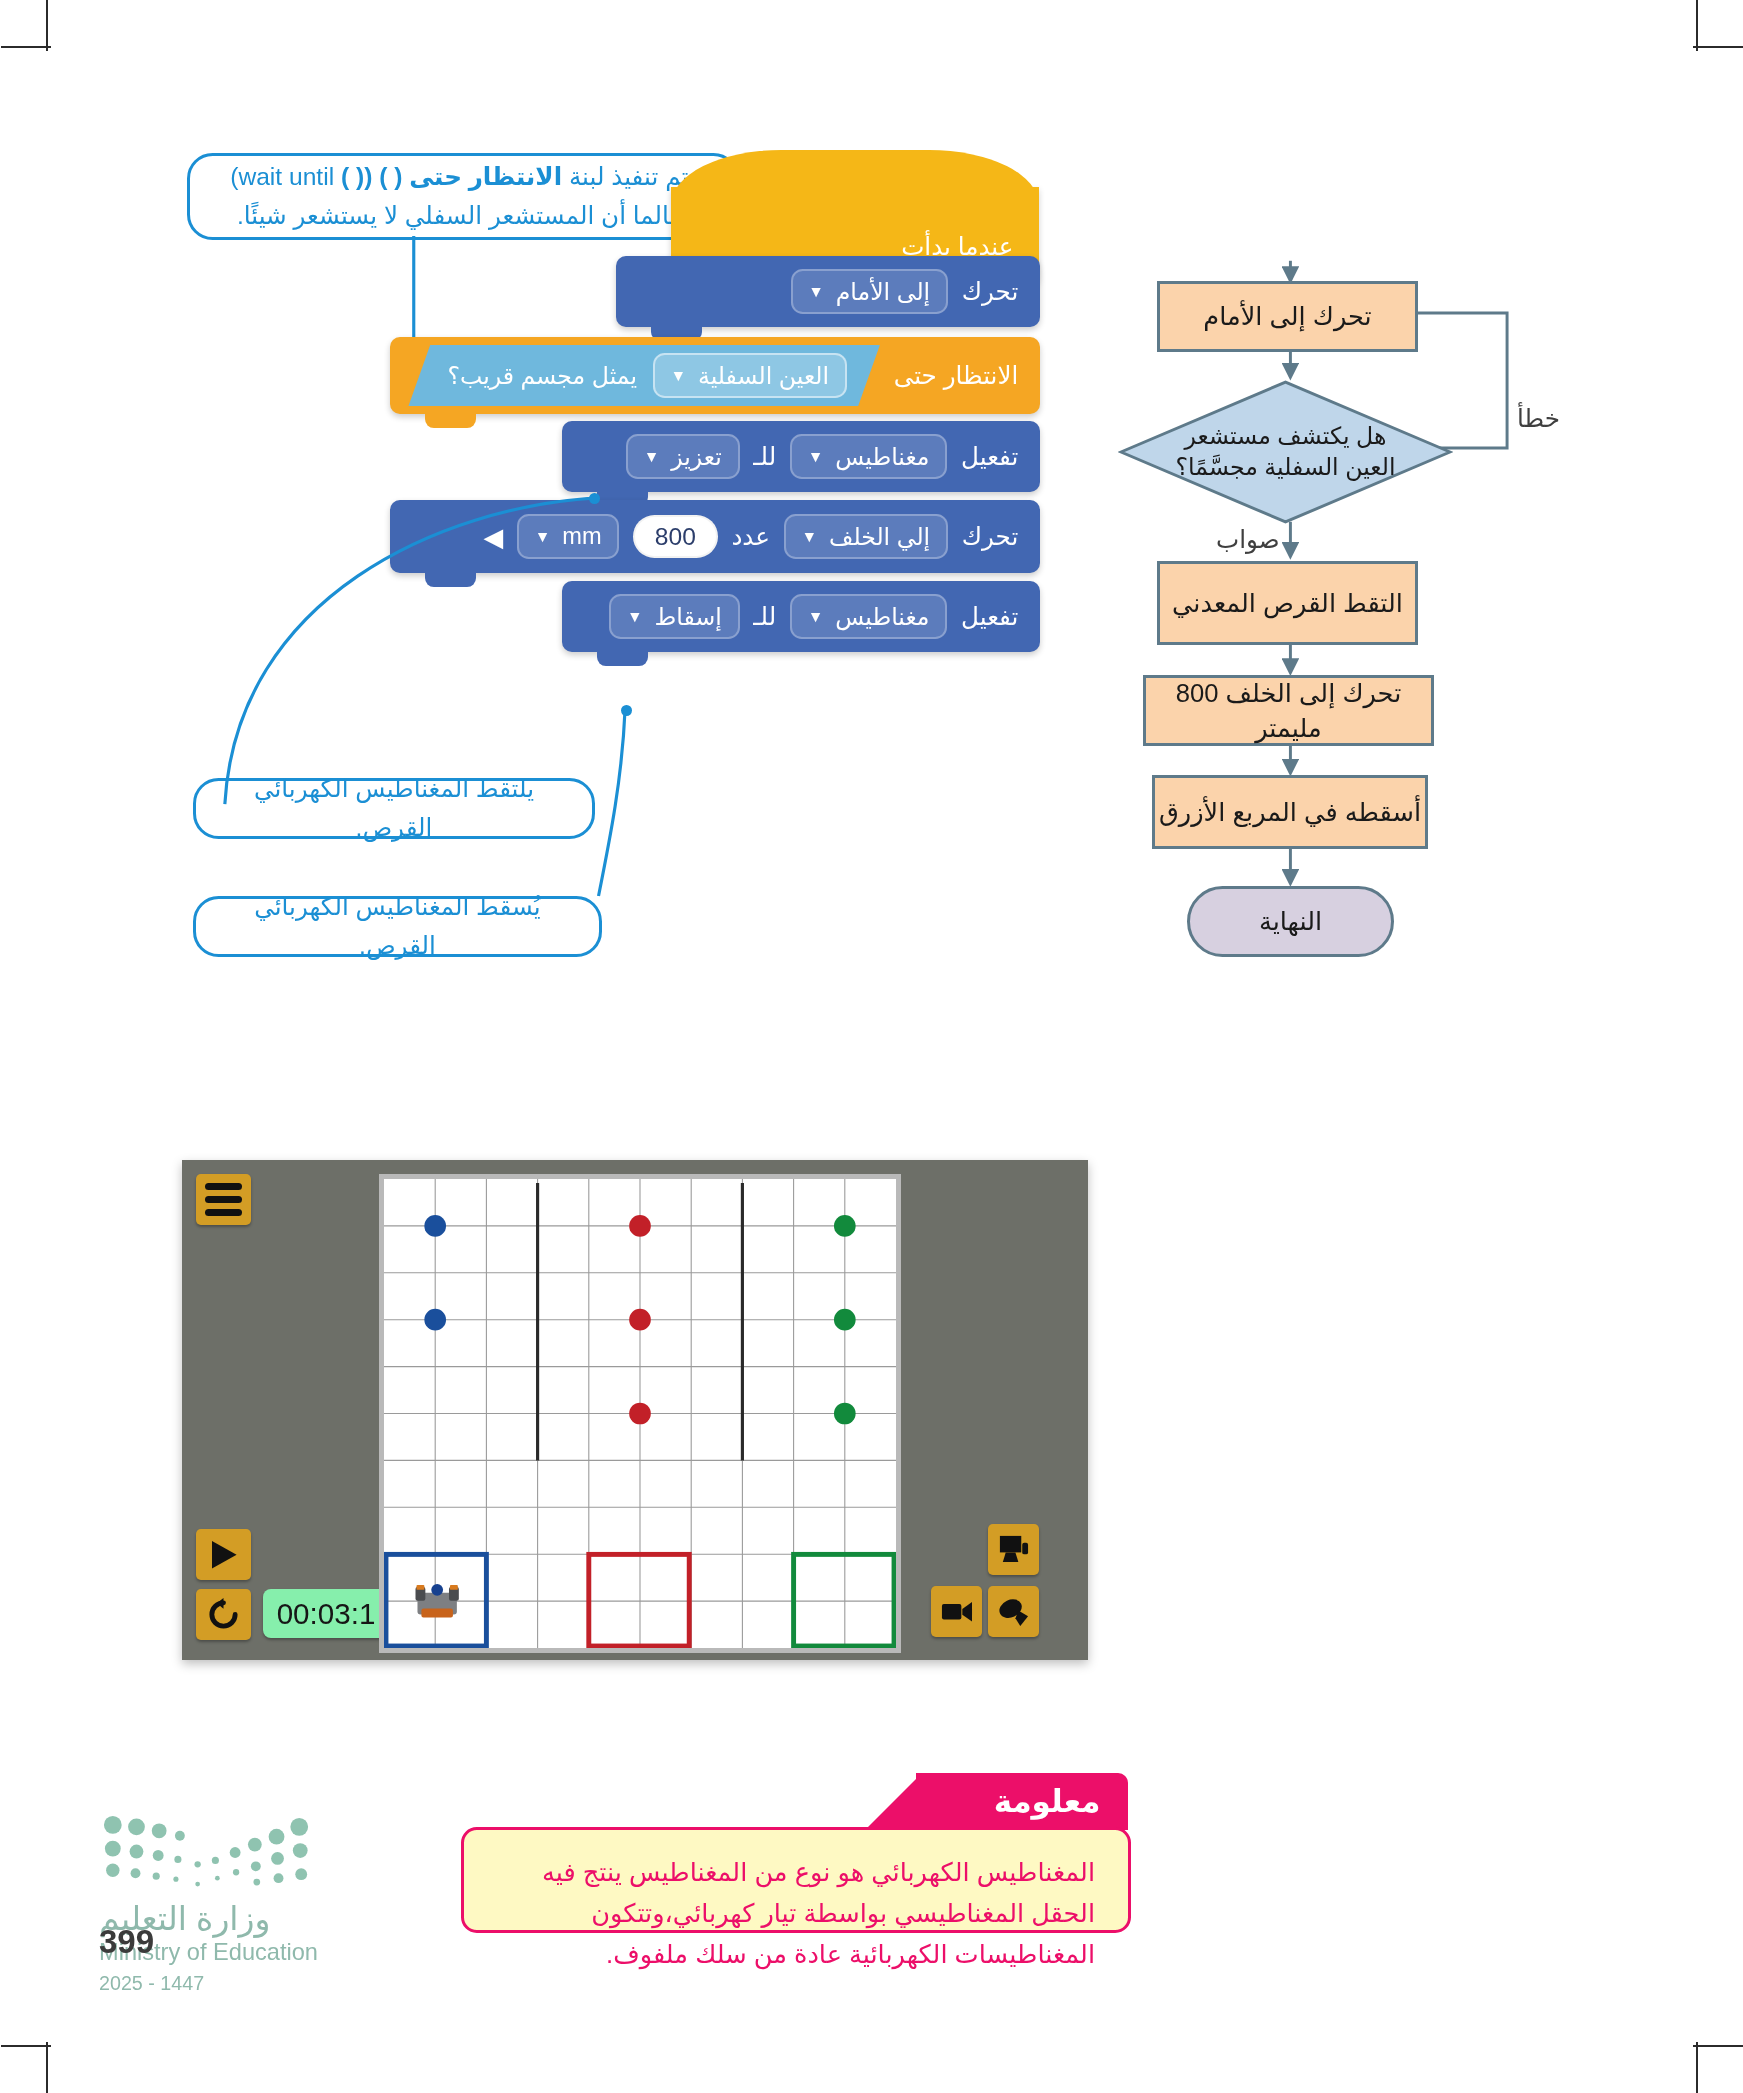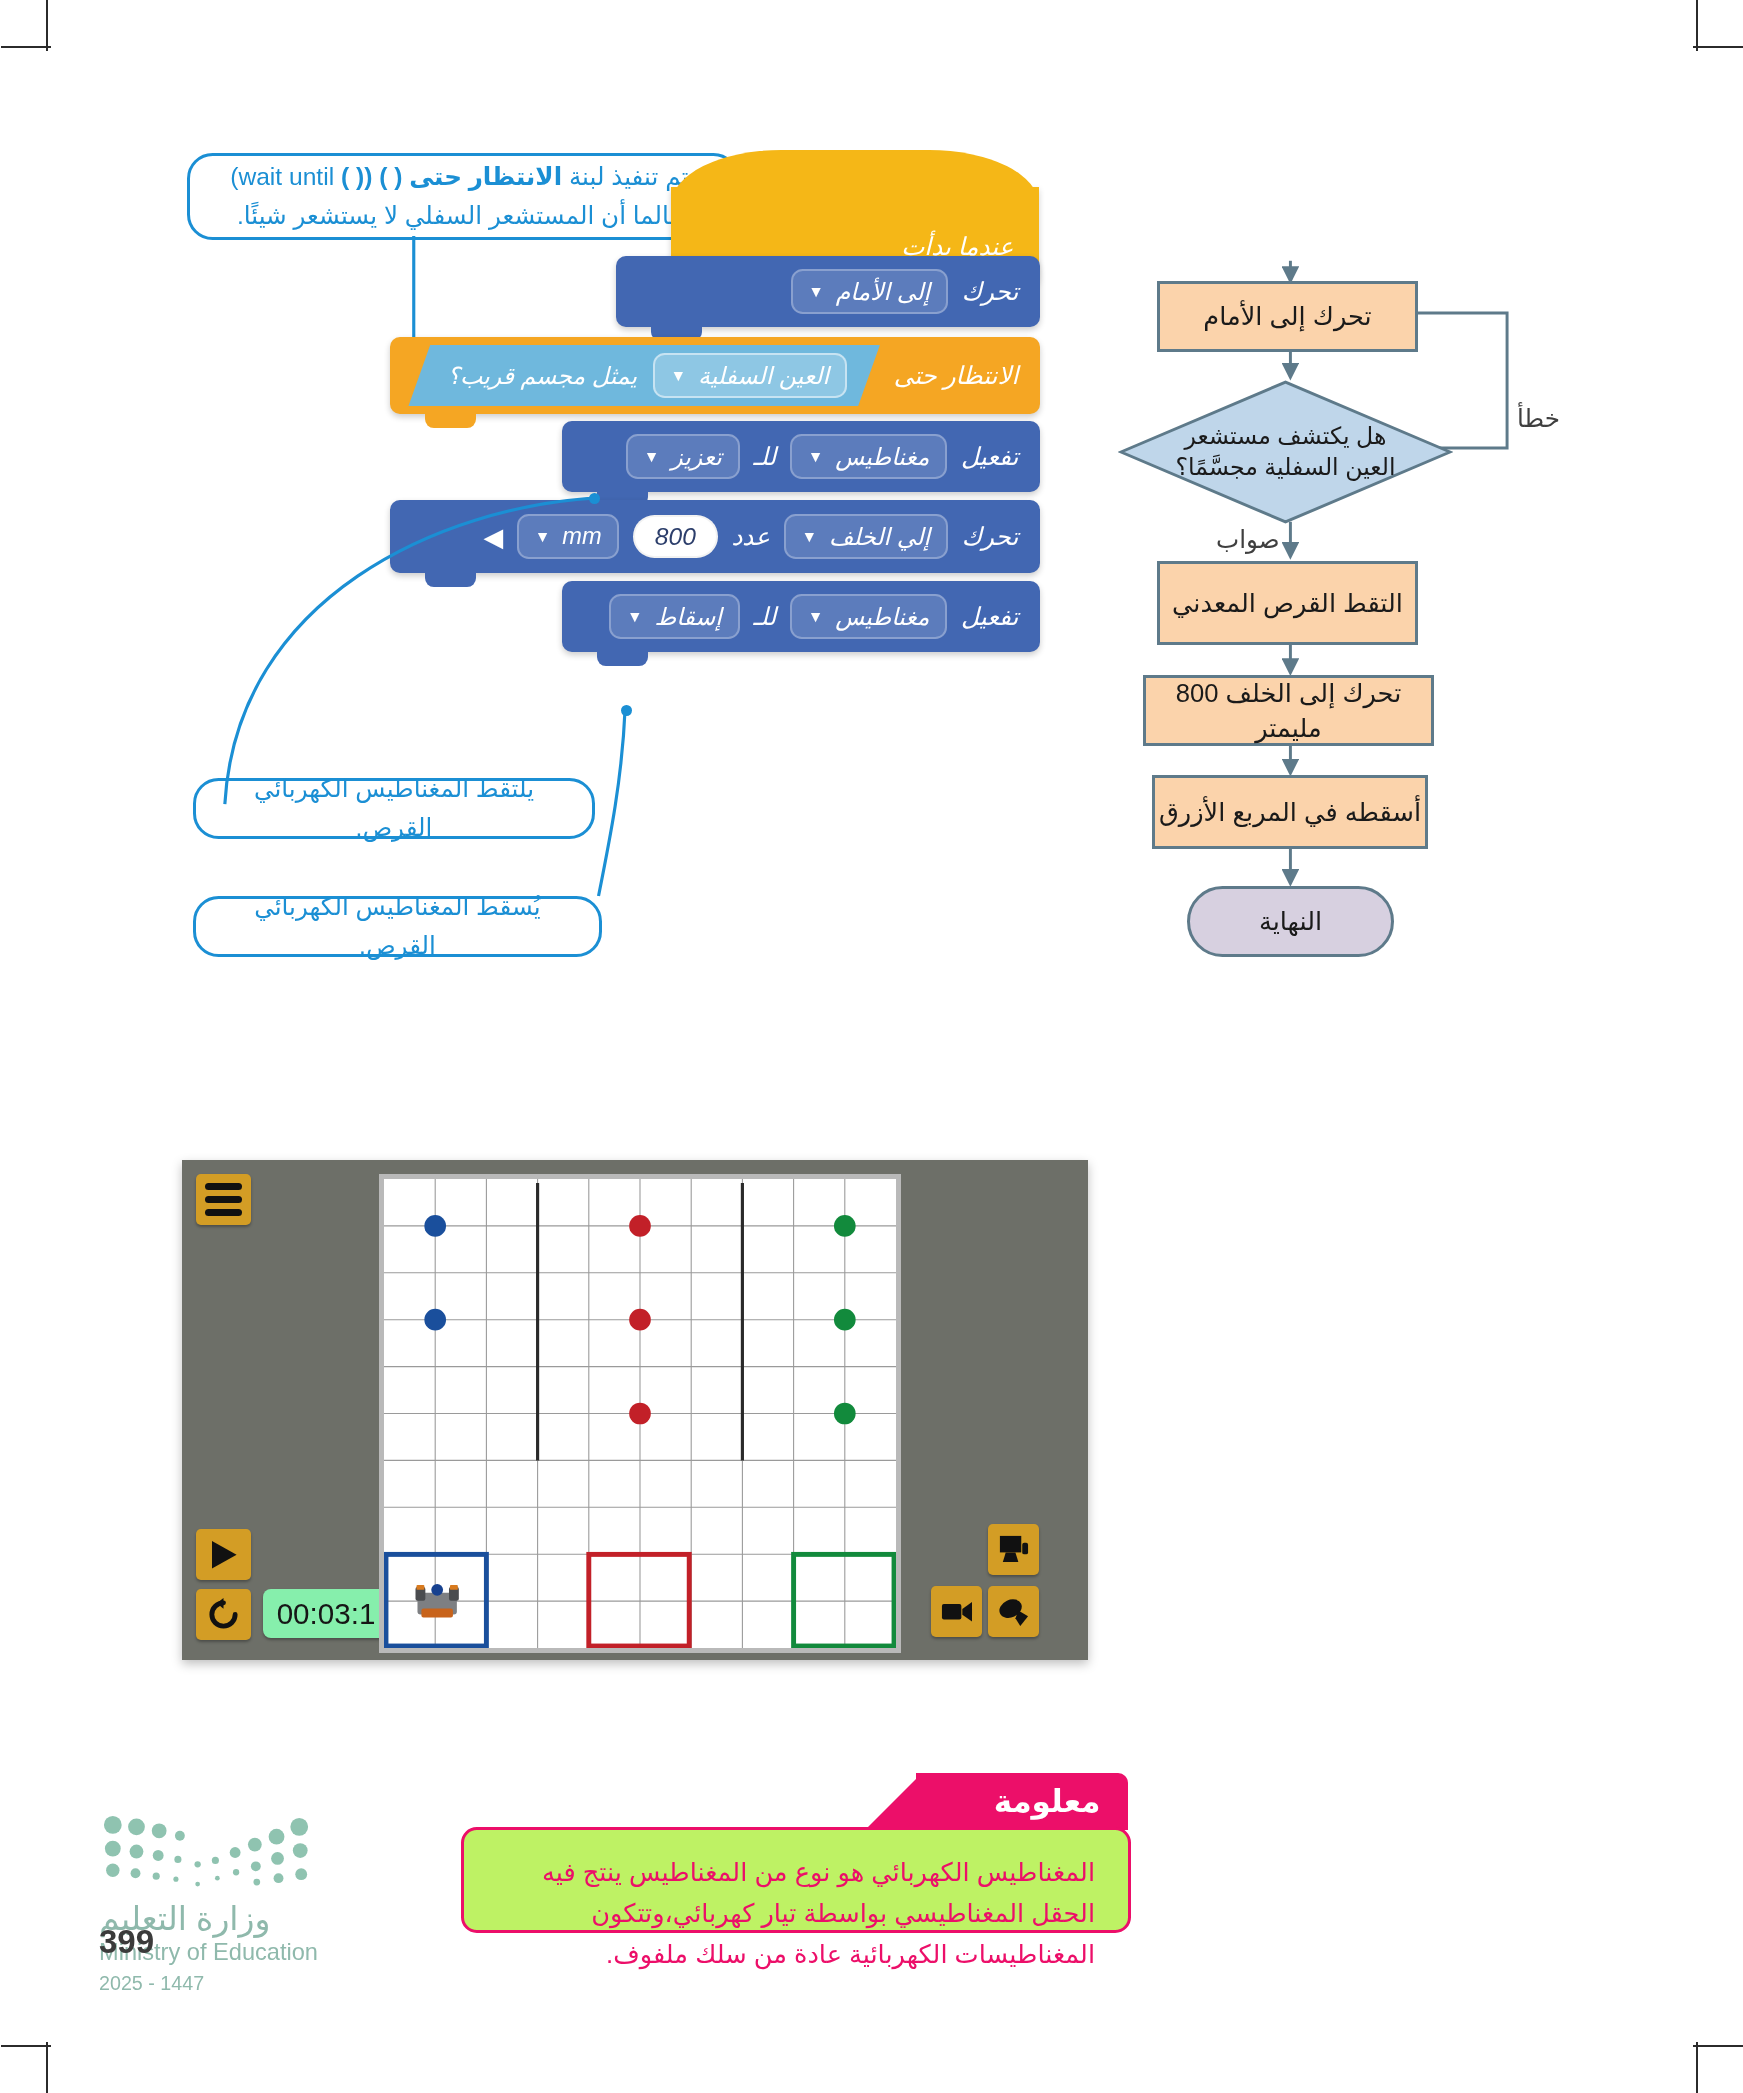--- a/index.html
+++ b/index.html
@@ -32,21 +32,21 @@
     text-align:center;
     padding:9.9px 21.7px;
     line-height:1.55;
     direction:rtl;
   }
   .callout b{font-weight:bold;}
   .leader{position:absolute;stroke:#1b8fd4;fill:none;stroke-width:3.2;}
   .dot{position:absolute;width:10.8px;height:10.8px;border-radius:50%;background:#1b8fd4;}
 
   
-  .blocks{position:absolute;left:424px;top:187px;width:616px;height:414px;font-style:italic;}
+  .blocks{position:absolute;left:424px;top:187px;width:616px;height:414px;}
   .hat{
     position:absolute;left:247px;top:0px;width:368px;height:99px;
     background:#f5b717;
     border-radius:0 0 9.9px 9.9px;
     box-shadow:0 3px 5.9px rgba(0,0,0,.18);
   }
   .hat:before{
     content:"";position:absolute;left:0;top:-37px;width:368px;height:55px;
     background:#f5b717;border-radius:118px 118px 0 0 / 59px 59px 0 0;
   }
@@ -129,21 +129,21 @@
 
   
   .infotab{
     position:absolute;background:#ec0f69;color:#fff;
     display:flex;align-items:center;justify-content:flex-start;
     font-size:31px;font-weight:bold;direction:rtl;
     padding-right:27.6px;box-sizing:border-box;
   }
   .infobody{
     position:absolute;border:3px solid #ec0f69;border-radius:15.8px;
-    background:#bef264;color:#ec0f69;direction:rtl;text-align:right;
+    background:#fef9c3;color:#ec0f69;direction:rtl;text-align:right;
     font-size:25.6px;line-height:1.6;box-sizing:border-box;
     padding:21.7px 33px;
   }
 
   
   .moe-text{position:absolute;color:#8fb9ac;direction:rtl;}
   .pageno{position:absolute;font-size:33px;font-weight:bold;color:#3b3b3b;}
 </style>
 </head>
 <body>

